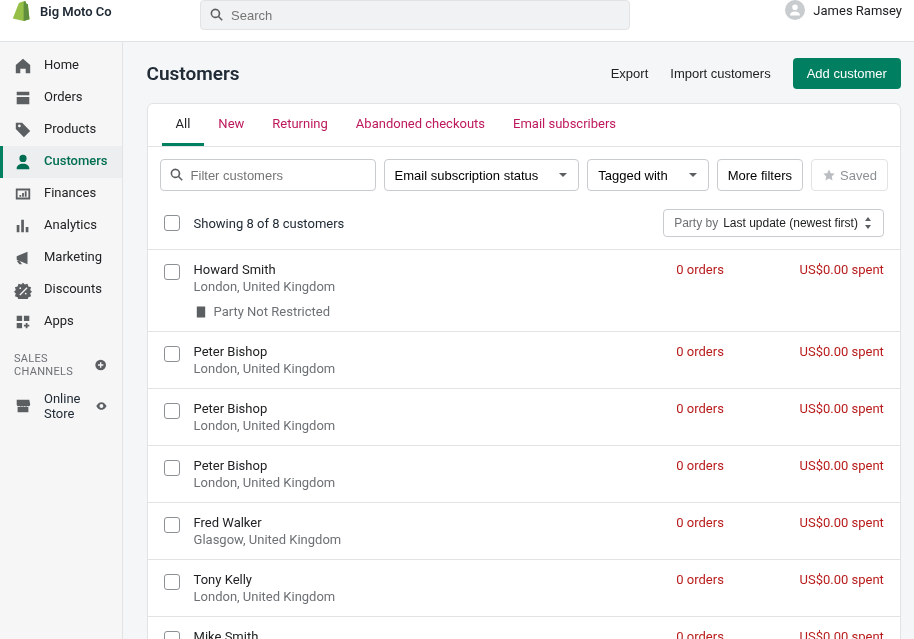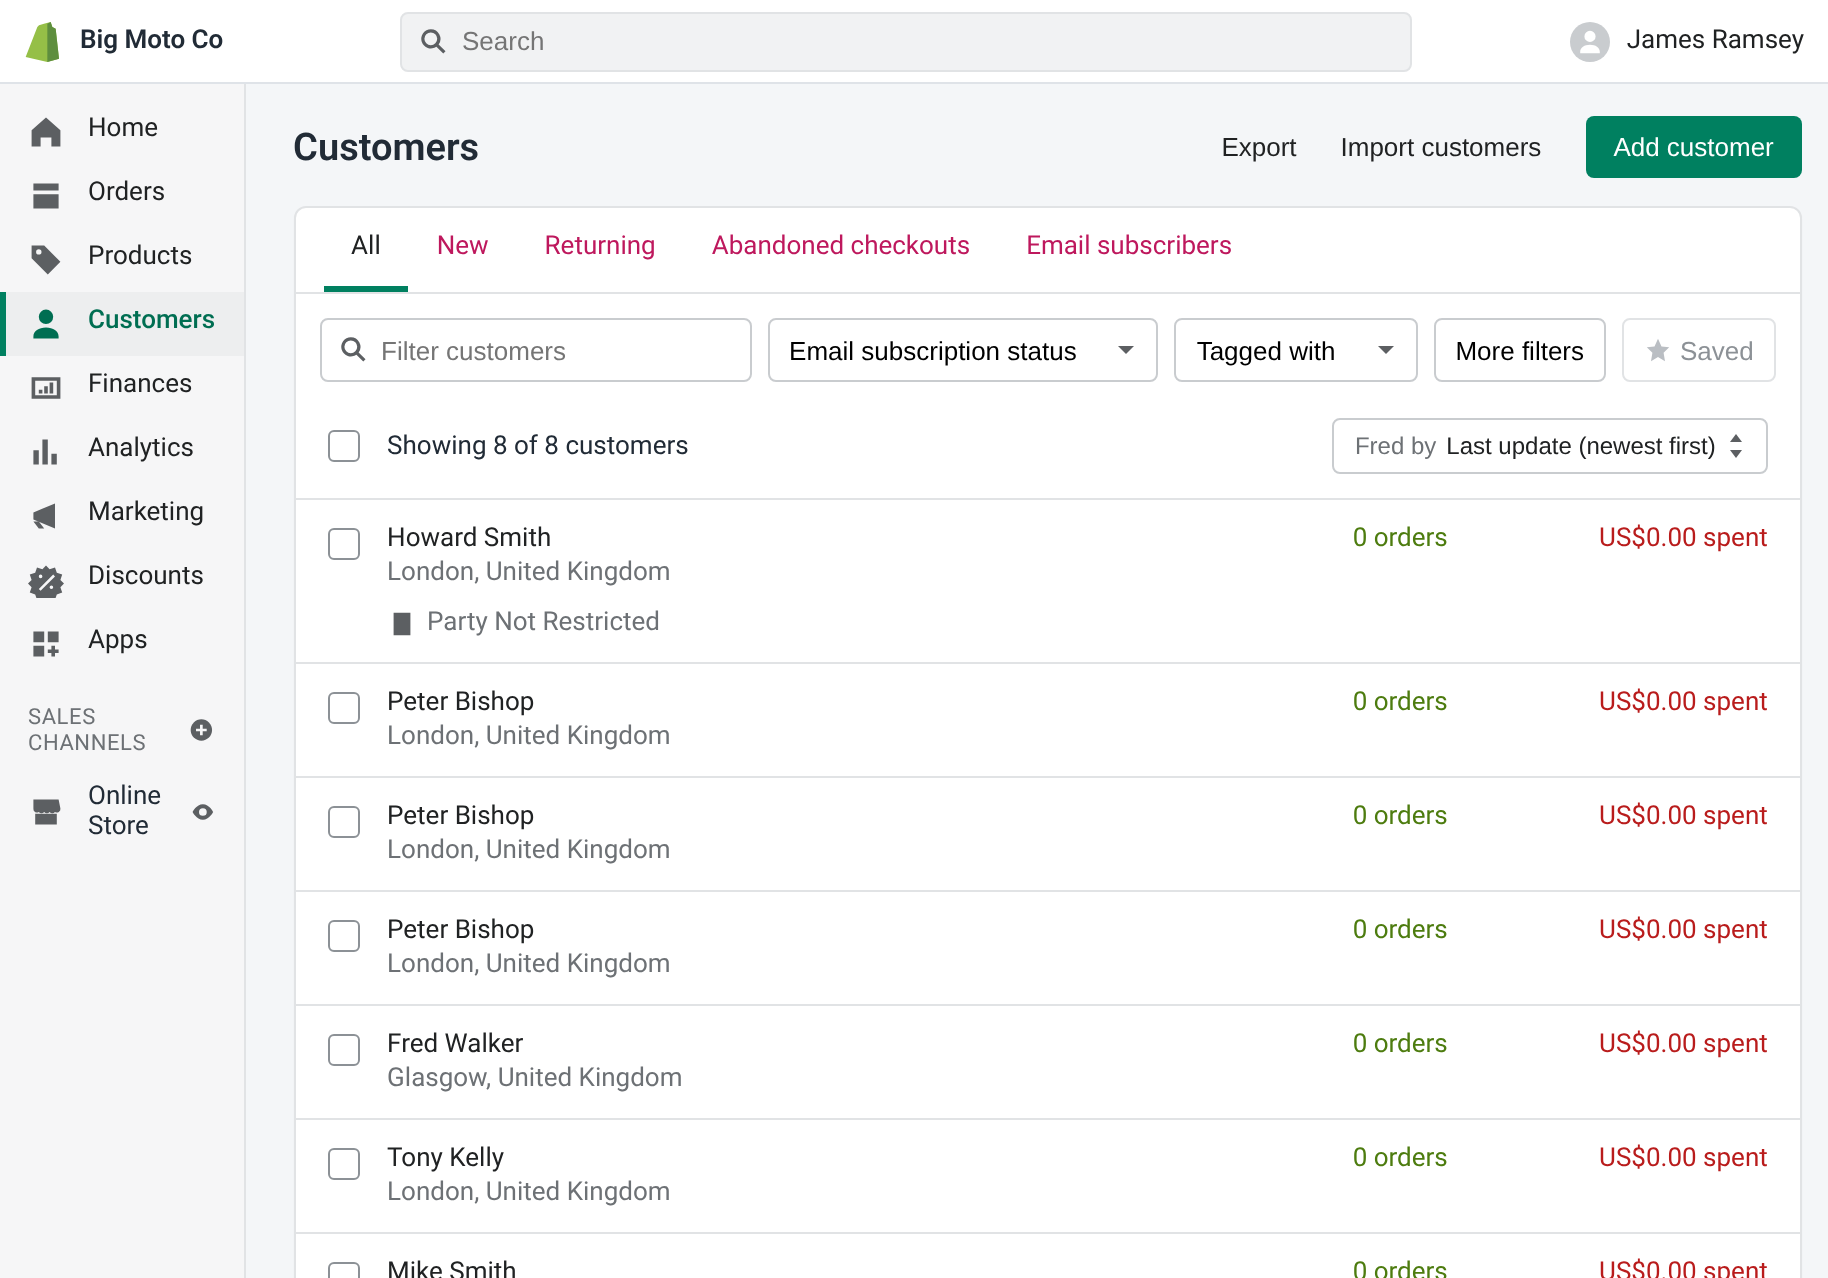--- a/index.html
+++ b/index.html
@@ -1,21 +1,21 @@
 <!DOCTYPE html>
 <html><head>
 <meta charset="utf-8">
 <style>
 * { box-sizing: border-box; margin: 0; padding: 0; }
 body { font-family: -apple-system, BlinkMacSystemFont, "Segoe UI", Roboto, sans-serif; font-size: 13px; color: #212b36; background: #f4f6f8; }
-.topbar { display: flex; align-items: center; height: 42px; background: #fff; border-bottom: 1px solid #dfe3e8; padding: 0 12px; }
+.topbar { display: flex; align-items: flex-start; height: 42px; background: #fff; border-bottom: 1px solid #dfe3e8; padding: 0 12px; }
 .logo { display: flex; align-items: center; gap: 8px; width: 188px; }
 .logo-svg { width: 20px; height: 22px; }
 .store-name { font-weight: 600; font-size: 13px; }
-.search-wrap { flex: 0 0 auto; width: 506px; }
+.search-wrap { flex: 0 0 auto; width: 430px; }
 .search-box { display: flex; align-items: center; background: #f1f2f3; border: 1px solid #e1e3e5; border-radius: 4px; height: 30px; padding: 0 8px; color: #6d7175; }
 .search-box input { border: none; background: transparent; outline: none; margin-left: 6px; font-size: 13px; flex: 1; color: #6d7175; }
 .topbar-spacer { flex: 1; }
 .user { display: flex; align-items: center; gap: 8px; }
 .avatar { width: 20px; height: 20px; border-radius: 50%; background: #c9cccf; display: flex; align-items: center; justify-content: center; }
 .user-name { font-size: 13px; color: #202223; }
 .container { display: flex; min-height: calc(100vh - 42px); }
 .sidebar { width: 180px; background: #f6f6f7; border-right: 1px solid #e1e3e5; padding-top: 8px; }
 .nav-item { display: flex; align-items: flex-start; gap: 12px; padding: 7px 14px; color: #202223; cursor: pointer; font-size: 13px; }
 .nav-item.active { background: #edeeef; border-left: 3px solid #008060; padding-left: 11px; color: #006e52; font-weight: 500; }
@@ -44,21 +44,21 @@
 .list-head { display: flex; align-items: center; justify-content: space-between; padding: 6px 16px 12px; }
 .list-head-left { display: flex; align-items: center; gap: 14px; }
 .sort-btn { border: 1px solid #c9cccf; background: #fff; border-radius: 4px; padding: 6px 10px; font-size: 12px; display: flex; align-items: center; gap: 5px; color: #6d7175; cursor: pointer; }
 .sort-btn .val { color: #202223; }
 .row { display: flex; align-items: flex-start; padding: 12px 16px; border-top: 1px solid #e1e3e5; }
 .row .chk { margin-right: 14px; margin-top: 2px; }
 .row .info { flex: 1; }
 .row .name { font-weight: 400; color: #202223; font-size: 13px; }
 .row .loc { color: #6d7175; font-size: 13px; margin-top: 2px; }
 .row .note { display: flex; align-items: center; gap: 6px; color: #6d7175; font-size: 13px; margin-top: 10px; }
-.row .orders { width: 120px; text-align: right; color: #4d7c0f; font-size: 13px; }
+.row .orders { width: 120px; text-align: right; color: #b91c1c; font-size: 13px; }
 .row .spent { width: 160px; text-align: right; color: #b91c1c; font-size: 13px; }
 input[type="checkbox"] { width: 16px; height: 16px; border: 1px solid #8c9196; border-radius: 3px; appearance: none; cursor: pointer; }
 </style>
 </head>
 <body>
 
 <div class="topbar">
   <div class="logo">
     <svg class="logo-svg" viewBox="0 0 24 26">
         <path fill="#95bf47" d="M19 5l-2-1-1-3-4 1-3 1-1 1-7 18 13 3 7-2-2-18z"></path>
@@ -227,21 +227,21 @@
             <span>Saved</span>
           </button>
       </div>
 
       <div class="list-head">
         <div class="list-head-left">
           <input type="checkbox" style="">
           <span>Showing 8 of 8 customers</span>
         </div>
         <button class="sort-btn">
-          <span>Fred by</span>
+          <span>Party by</span>
           <span class="val">Last update (newest first)</span>
           <svg width="10" height="12" viewBox="0 0 10 12">
               <path fill="#5c5f62" d="M5 0l3 4H2zm0 12L2 8h6z"></path>
             </svg>
         </button>
       </div>
 
       <div id="customer-list">
           <div class="row">
             <input type="checkbox" class="chk" style="">

